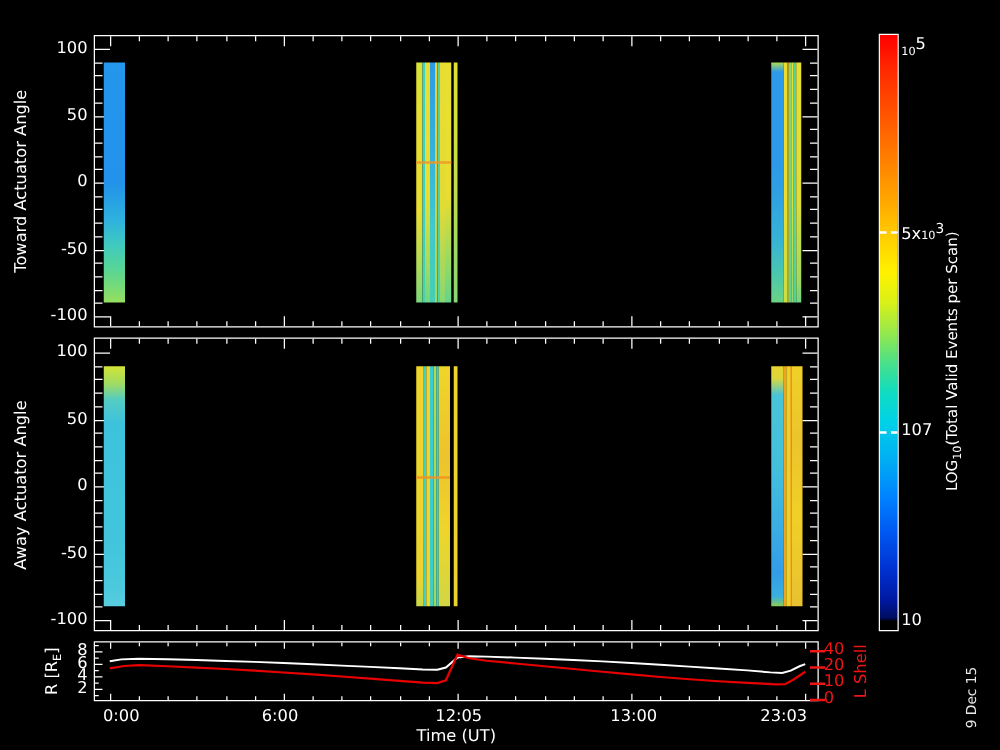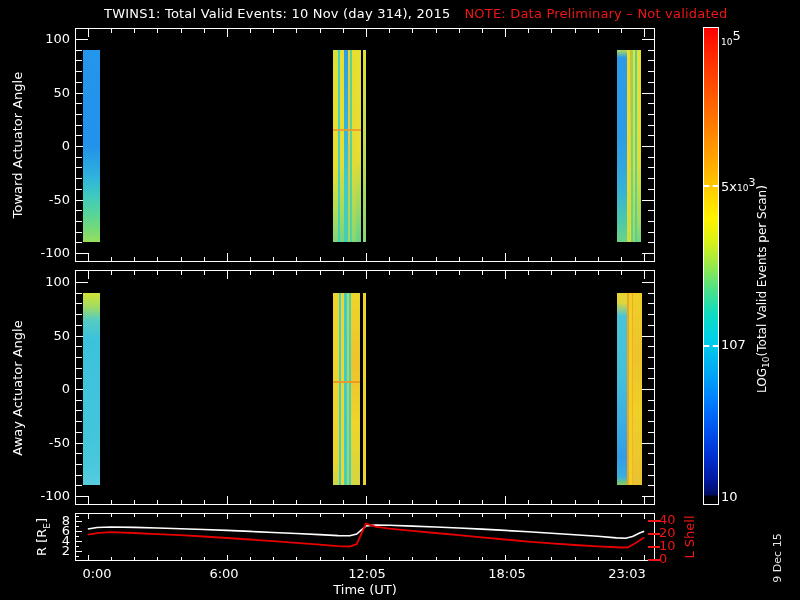--- a/index.html
+++ b/index.html
@@ -21,23 +21,20 @@
   sub{font-size:9px;}
   .xlab{position:absolute;transform:translateX(-50%);font-size:13px;top:566px;}
   .xtitle{position:absolute;transform:translateX(-50%);left:365px;top:582px;font-size:13px;}
   .datestamp{font-size:11px;color:#e8e8e8;}
 </style>
 </head>
 <body>
 
 <div class="screen">
 
-  <div class="title">
-    <span>TWINS1: Total Valid Events: 10 Nov (day 314), 2015</span><span class="note">NOTE: Data Preliminary – Not validated</span>
-  </div>
 
   <div class="rot ylab" style="left:17px;top:145px;">
     <span>Toward Actuator Angle</span>
   </div>
   <div class="rot ylab" style="left:17px;top:388px;">
     <span>Away Actuator Angle</span>
   </div>
   <div class="rot ylab" style="left:43px;top:537px;">
     <span>R [R</span><sub>E</sub><span>]</span>
   </div>
@@ -386,15 +383,15 @@
     <div style="position: absolute; left: 48px; top: 523px; width: 22px; text-align: right; font-size: 13px; color: rgb(255, 255, 255);">6</div>
     <div style="position: absolute; left: 48px; top: 533px; width: 22px; text-align: right; font-size: 13px; color: rgb(255, 255, 255);">4</div>
     <div style="position: absolute; left: 48px; top: 543px; width: 22px; text-align: right; font-size: 13px; color: rgb(255, 255, 255);">2</div>
     <div style="position: absolute; left: 659px; top: 511.5px; font-size: 13px; color: rgb(239, 21, 21);">40</div>
     <div style="position: absolute; left: 659px; top: 524.5px; font-size: 13px; color: rgb(239, 21, 21);">20</div>
     <div style="position: absolute; left: 659px; top: 537.5px; font-size: 13px; color: rgb(239, 21, 21);">10</div>
     <div style="position: absolute; left: 659px; top: 550.5px; font-size: 13px; color: rgb(239, 21, 21);">0</div>
     <div class="xlab" style="position: absolute; left: 97px; top: 566px; font-size: 13px; color: rgb(255, 255, 255);">0:00</div>
     <div class="xlab" style="position: absolute; left: 224px; top: 566px; font-size: 13px; color: rgb(255, 255, 255);">6:00</div>
     <div class="xlab" style="position: absolute; left: 367px; top: 566px; font-size: 13px; color: rgb(255, 255, 255);">12:05</div>
-    <div class="xlab" style="position: absolute; left: 507px; top: 566px; font-size: 13px; color: rgb(255, 255, 255);">18:05</div>
+    <div class="xlab" style="position: absolute; left: 507px; top: 566px; font-size: 13px; color: rgb(255, 255, 255);">13:00</div>
     <div class="xlab" style="position: absolute; left: 627px; top: 566px; font-size: 13px; color: rgb(255, 255, 255);">23:03</div>
   </div>
 
 </body></html>

